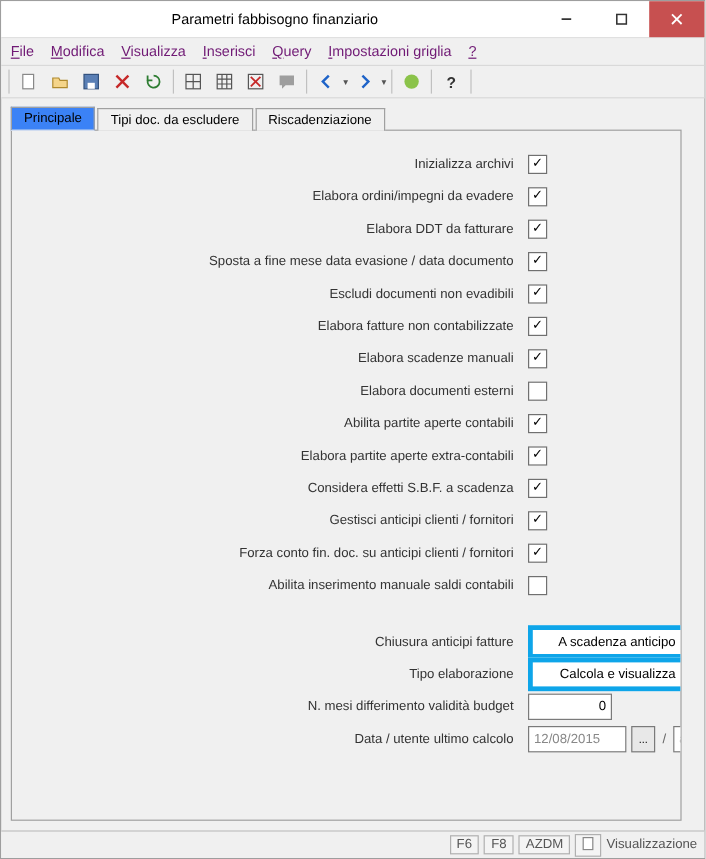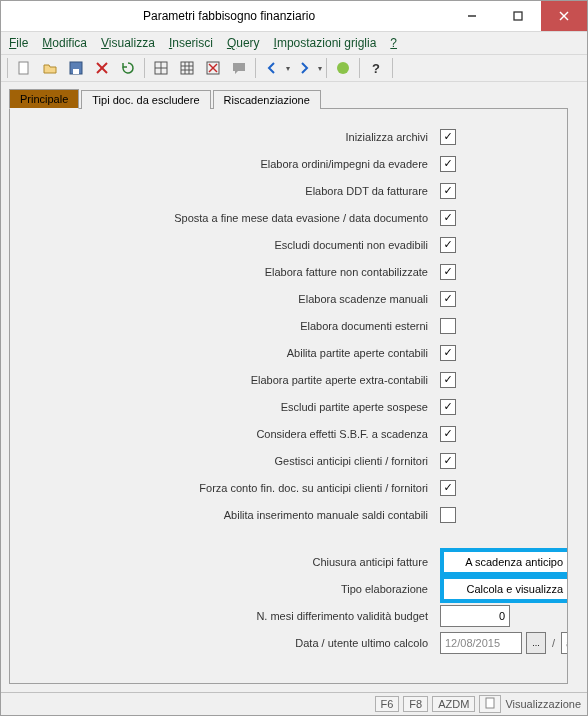--- a/index.html
+++ b/index.html
@@ -4,29 +4,29 @@
 <style>
   html,body{margin:0;padding:0;font-family:"Segoe UI",Tahoma,sans-serif;font-size:11px;color:#000;background:#fff}
   .window{width:588px;height:716px;border:1px solid #9e9e9e;box-sizing:border-box;display:flex;flex-direction:column;background:#f0f0f0}
   .titlebar{height:30px;background:#fff;display:flex;align-items:center;border-bottom:1px solid #d9d9d9}
   .titlebar .spacer{flex:1}
   .titlebar .title{font-size:12px;color:#000;padding-left:8px}
   .winbtns{display:flex;height:100%}
   .winbtn{width:46px;height:100%;display:flex;align-items:center;justify-content:center;font-size:13px;color:#333}
   .winbtn.close{background:#c75050;color:#fff}
   .menubar{height:22px;background:#f0f0f0;display:flex;align-items:center;padding:0 8px;gap:14px;border-bottom:1px solid #d9d9d9}
-  .menuitem{font-size:12px;color:#14532d}
+  .menuitem{font-size:12px;color:#701a75}
   .menuitem .u{text-decoration:underline}
   .toolbar{height:26px;background:#f0f0f0;display:flex;align-items:center;padding:0 4px;border-bottom:1px solid #d9d9d9;gap:2px}
   .tbtn{width:22px;height:22px;display:flex;align-items:center;justify-content:center;border:1px solid transparent;border-radius:2px}
   .tbtn svg{display:block}
   .tsep{width:1px;height:20px;background:#c0c0c0;margin:0 2px}
   .tabs{display:flex;align-items:flex-end;padding:6px 8px 0 8px;gap:0}
   .tab{padding:3px 10px;border:1px solid #a0a0a0;border-bottom:none;background:#f0f0f0;font-size:11px;margin-right:2px;position:relative;top:1px}
-  .tab.active{background:#a16207;border-bottom:1px solid #f0f0f0;z-index:2}
+  .tab.active{background:#3b82f6;border-bottom:1px solid #f0f0f0;z-index:2}
   .tabpanel{flex:1;margin:0 19px 8px 8px;border:1px solid #a0a0a0;background:#f0f0f0;padding:14px 18px 10px 18px;box-sizing:border-box;overflow:hidden}
   .row{display:flex;align-items:center;height:27px}
   .row .lbl{flex:0 0 400px;text-align:right;padding-right:12px;font-size:11px;color:#333}
   .row .ctl{flex:1;display:flex;align-items:center;gap:4px}
   .cbx{width:14px;height:14px;border:1px solid #707070;background:#fff;display:inline-flex;align-items:center;justify-content:center}
   .cbx.checked::after{content:"✓";font-size:11px;line-height:1;color:#000}
   .select{height:20px;border:4px solid #0ea5e9;background:#fff;display:inline-flex;align-items:center;padding:0 4px;min-width:130px;justify-content:flex-end}
   .select .arrow{font-size:9px;color:#333;margin-left:6px}
   .textin{height:20px;border:1px solid #7a7a7a;background:#fff;display:inline-flex;align-items:center;padding:0 4px;color:#888}
   .textin.num{width:60px;justify-content:flex-end;color:#000}
@@ -225,26 +225,20 @@
           <span class="cbx checked"></span>
         </div>
       </div>
     <div class="row">
         <div class="lbl">Elabora partite aperte extra-contabili</div>
         <div class="ctl">
           <span class="cbx checked"></span>
         </div>
       </div>
     <div class="row">
-        <div class="lbl">Escludi partite aperte sospese</div>
-        <div class="ctl">
-          <span class="cbx checked"></span>
-        </div>
-      </div>
-    <div class="row">
         <div class="lbl">Considera effetti S.B.F. a scadenza</div>
         <div class="ctl">
           <span class="cbx checked"></span>
         </div>
       </div>
     <div class="row">
         <div class="lbl">Gestisci anticipi clienti / fornitori</div>
         <div class="ctl">
           <span class="cbx checked"></span>
         </div>

